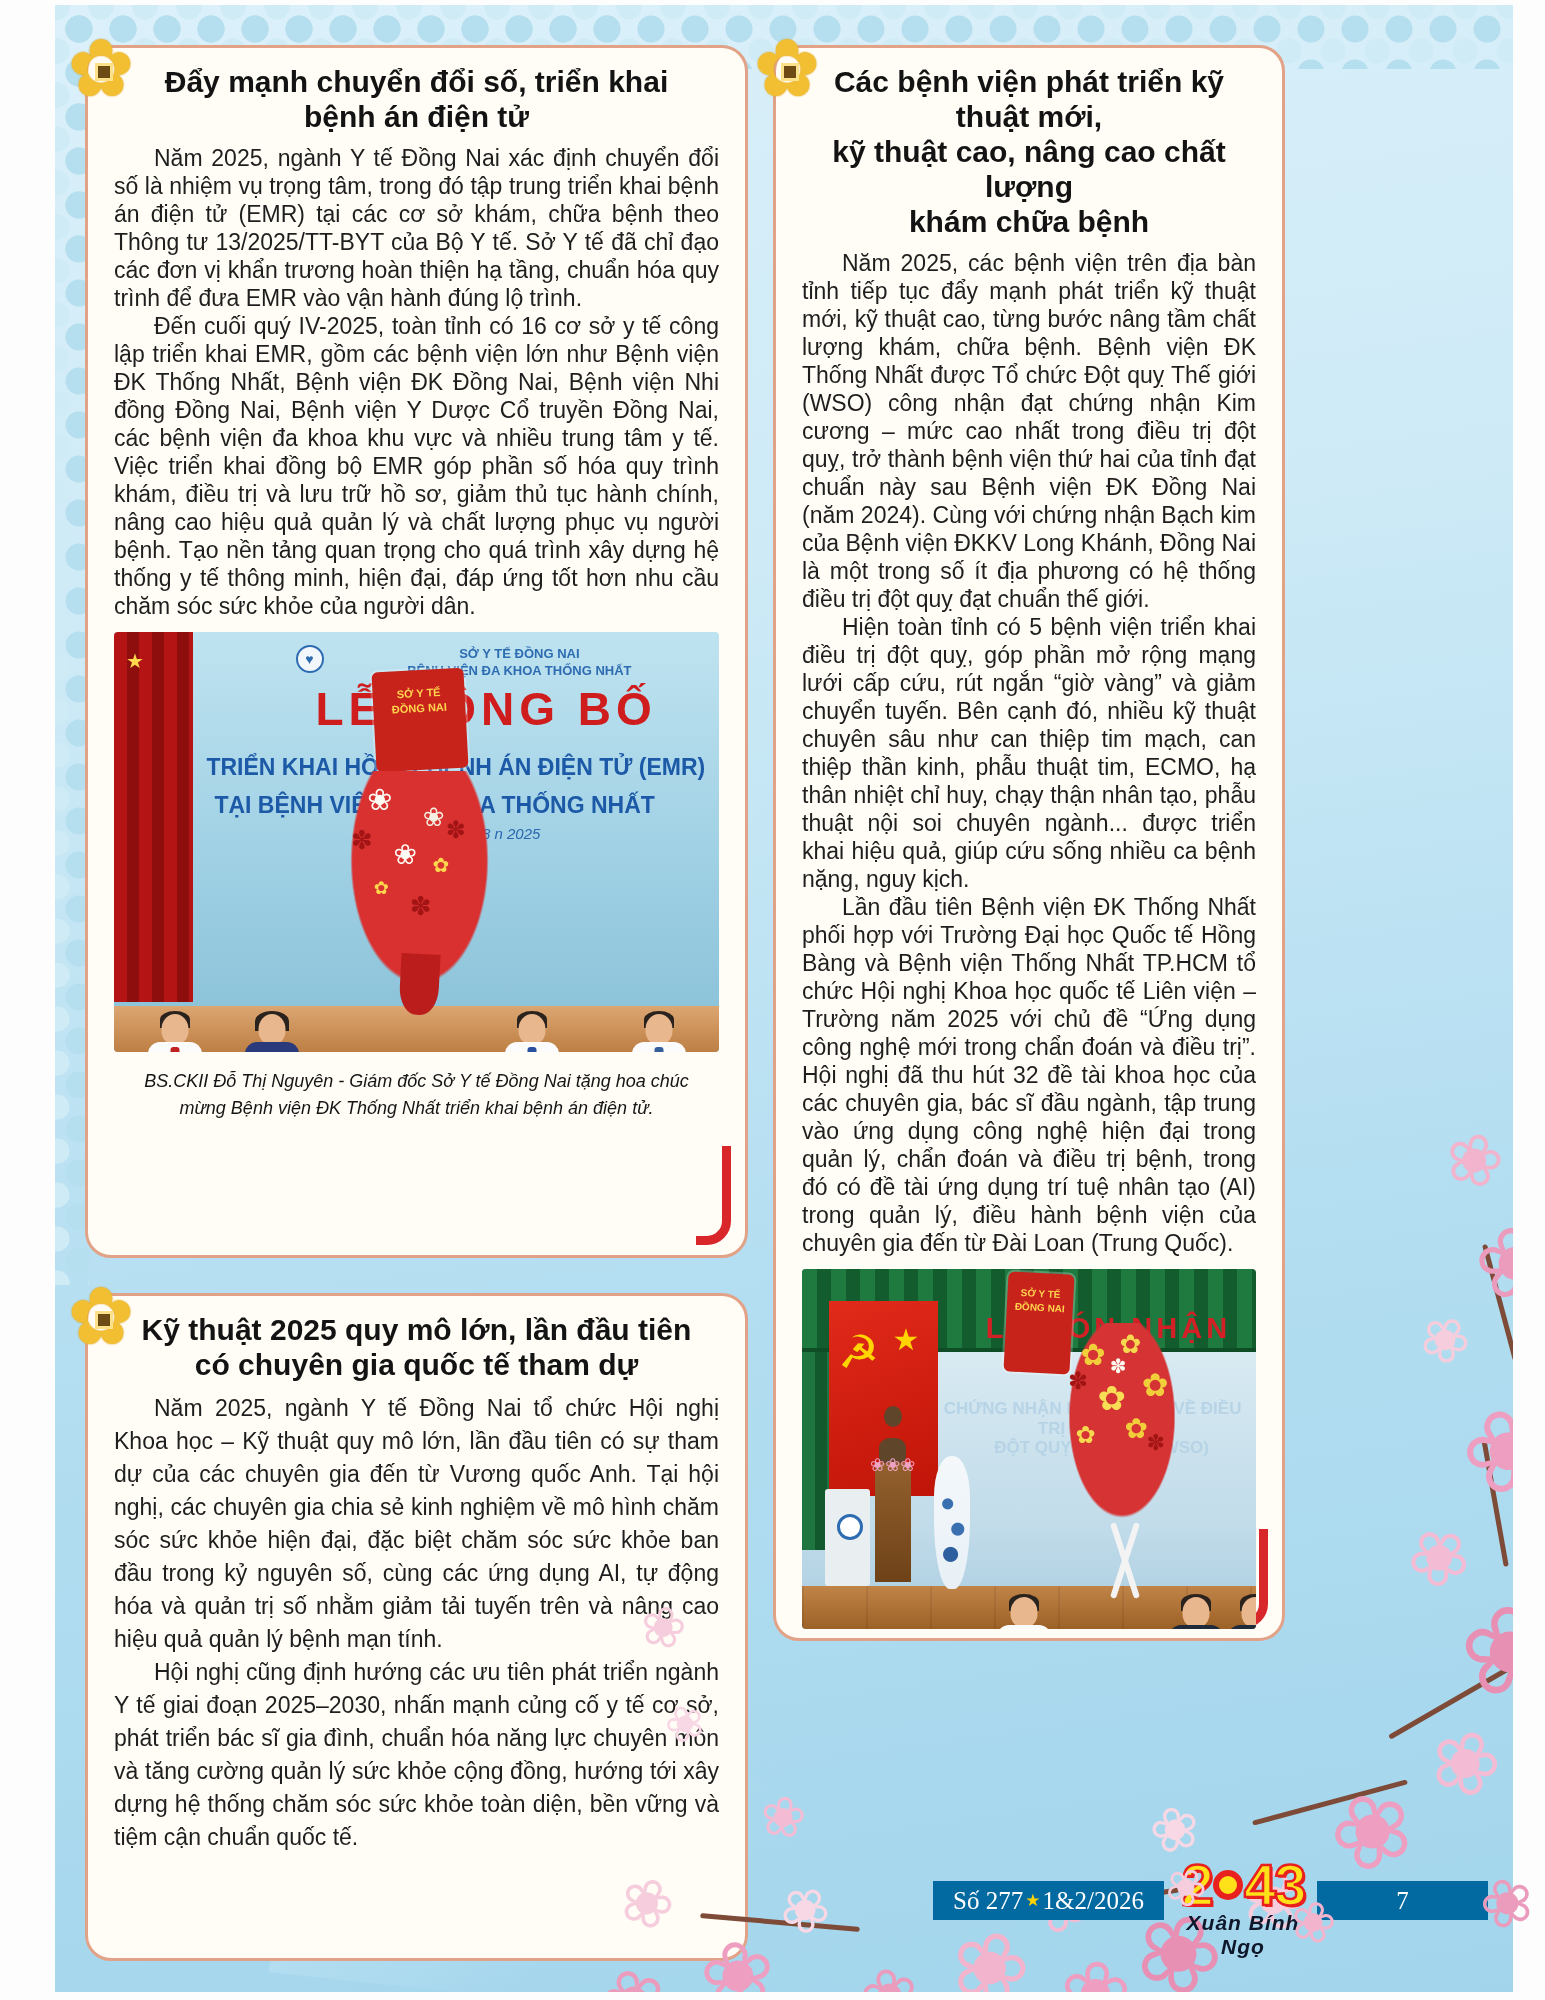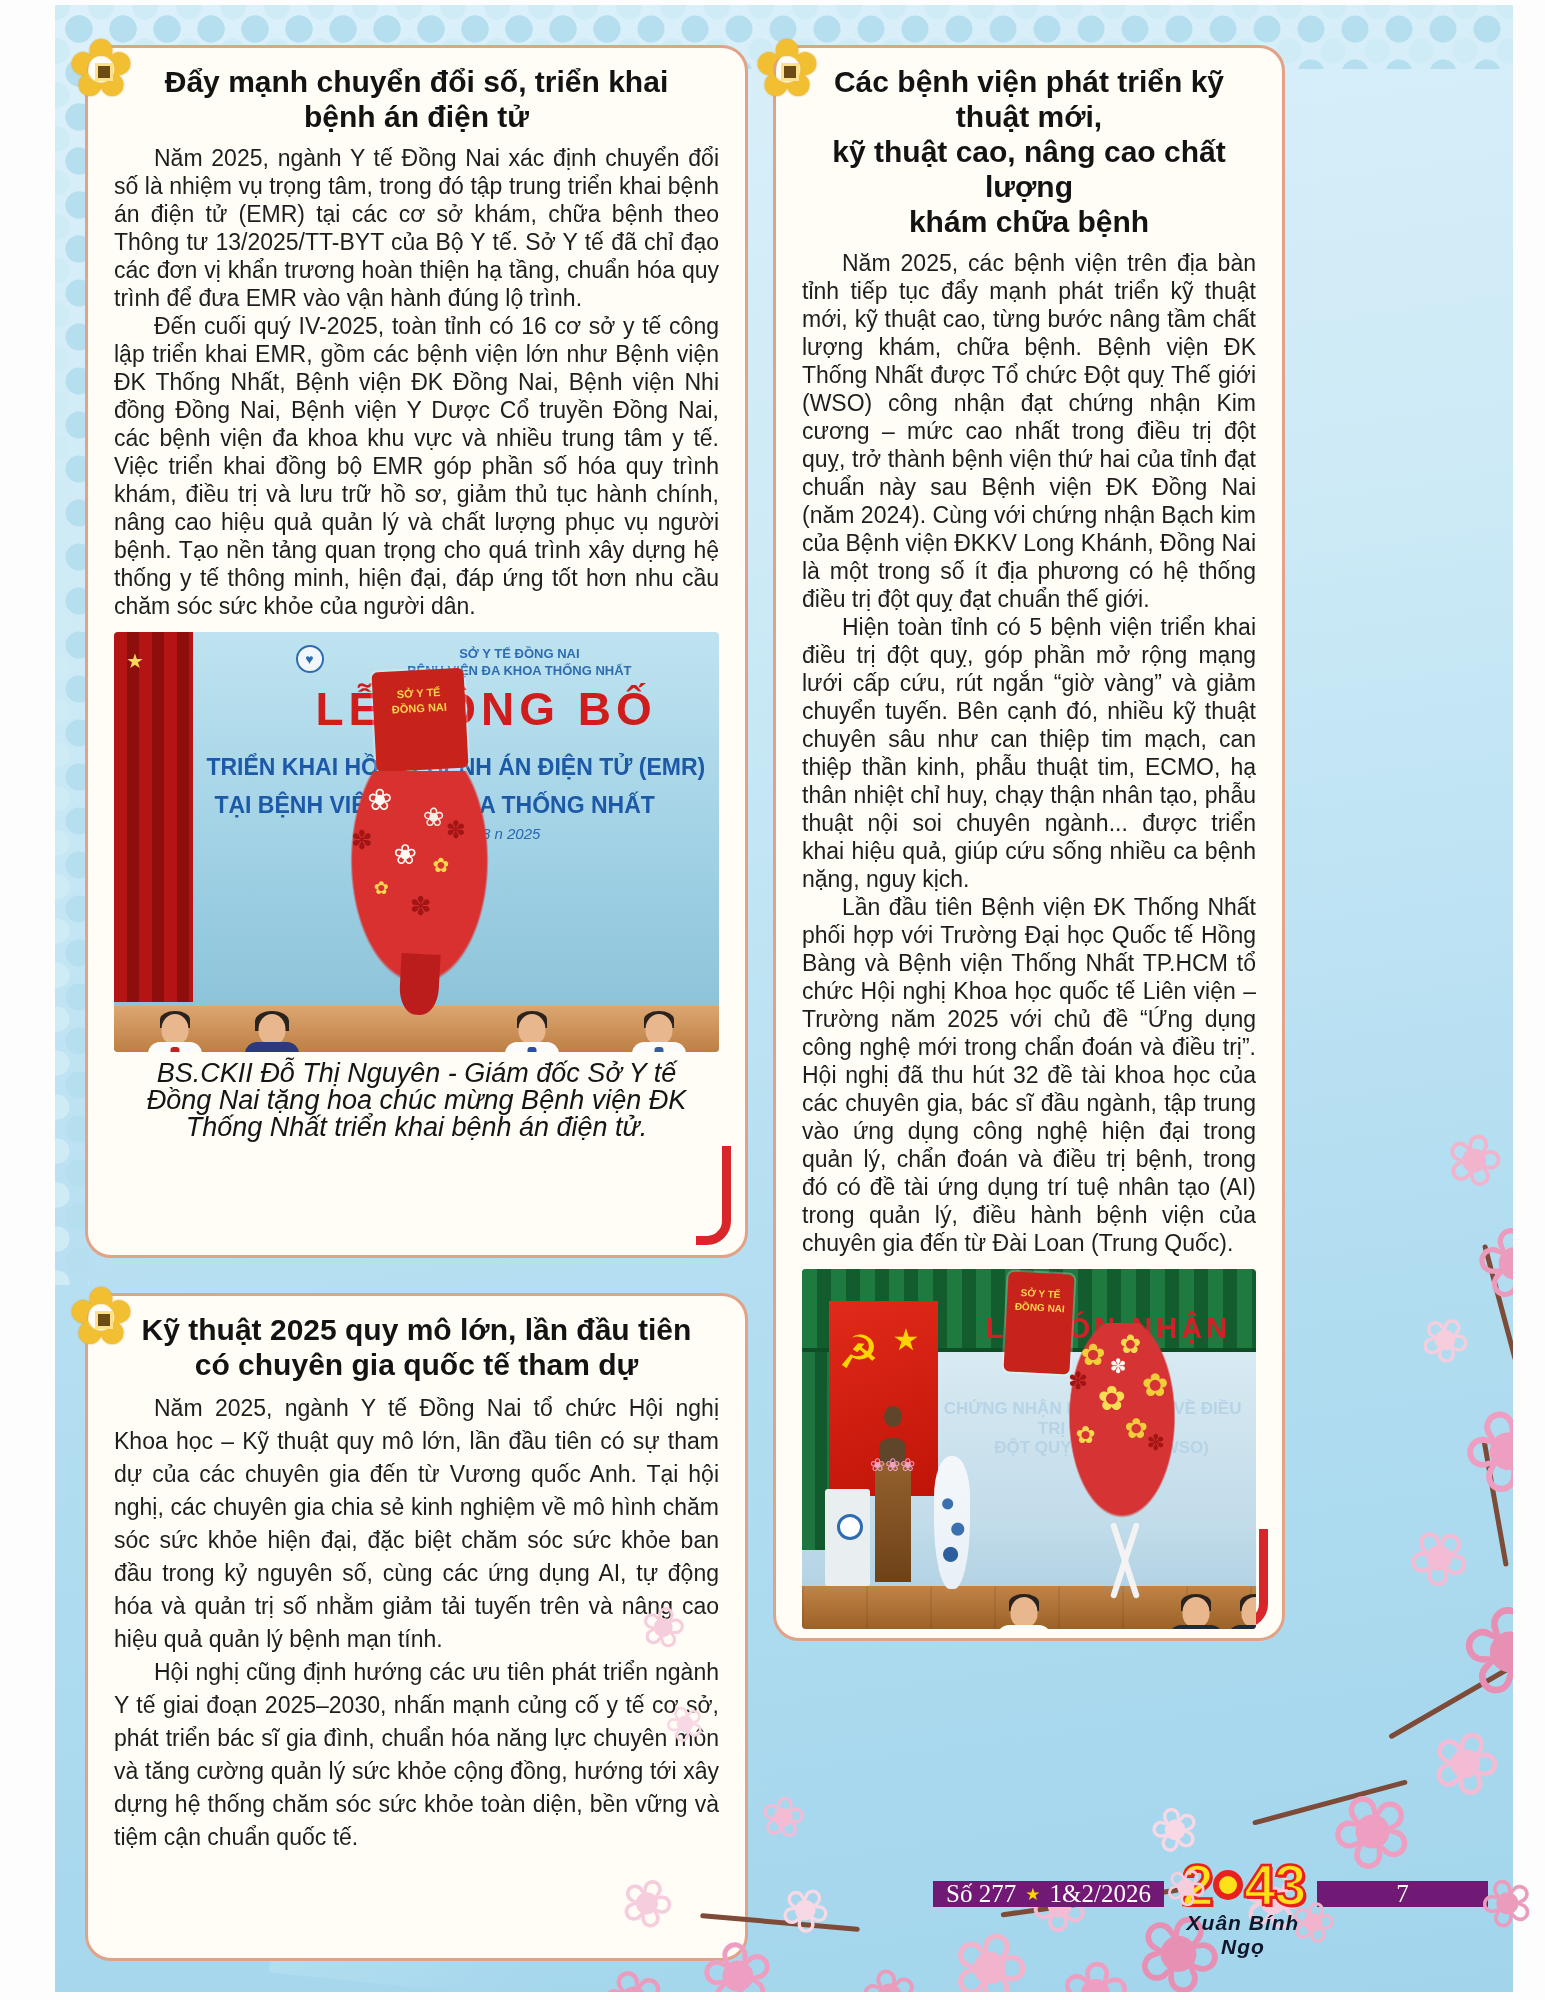--- a/index.html
+++ b/index.html
@@ -22,22 +22,22 @@
           border:3px solid #e2a287;border-radius:26px;padding:14px 26px 16px;z-index:10;}
   #box-emr{left:85px;top:45px;width:663px;height:1213px;}
   #box-conf{left:85px;top:1293px;width:663px;height:668px;}
   #box-hosp{left:773px;top:45px;width:512px;height:1596px;}
 
   .title{font-size:30px;line-height:35px;font-weight:bold;color:#131313;
          text-align:center;margin:2px 0 10px;}
   .body{font-size:23px;line-height:28px;text-align:justify;color:#1e1e1e;
         margin:0;text-indent:40px;}
   #box-conf .body{line-height:33px;}
-  .caption{font-style:italic;font-size:27px;line-height:27px;text-align:center;
-           color:#151515;margin:8px 14px 0;}
+  .caption{font-style:italic;font-size:18px;line-height:27px;text-align:center;
+           color:#151515;margin:16px 14px 0;}
   .red-bracket{position:absolute;width:26px;height:90px;right:14px;bottom:10px;
                border-right:9px solid #d8262b;border-bottom:9px solid #d8262b;
                border-bottom-right-radius:24px;}
 
   .orn{position:absolute;width:86px;height:86px;z-index:12;text-align:center;}
   .orn .orn-glyph{position:absolute;left:0;top:0;width:100%;font-size:80px;line-height:86px;
                   color:#f2bf33;text-shadow:0 0 2px #d99b16;}
   .orn .orn-core{position:absolute;left:50%;top:50%;width:12px;height:12px;margin:-6px 0 0 -6px;
                  background:#6e4a14;border:3px solid #fbe28a;}
 
@@ -127,22 +127,22 @@
       background:repeating-linear-gradient(90deg,rgba(0,0,0,.07) 0 2px,rgba(0,0,0,0) 2px 64px),
                  linear-gradient(180deg,#c08448,#9c6126);z-index:2;}
   .suit .sh{background:#202b3a;}
 
   
   .blossoms{position:absolute;inset:5px 32px 8px 55px;overflow:hidden;z-index:20;pointer-events:none;}
   .bl{position:absolute;line-height:1;display:block;}
   .br{position:absolute;height:5px;background:#7d4b38;border-radius:3px;display:block;}
 
   
-  .fbar{position:absolute;height:26px;background:#701a75;color:#ffffff;display:flex;
-        align-items:center;justify-content:center;gap:9px;z-index:30;
+  .fbar{position:absolute;height:39px;background:#0369a1;color:#ffffff;display:flex;
+        align-items:center;justify-content:center;gap:2px;z-index:30;
         font-family:"Liberation Serif",serif;font-size:25px;}
   #fbar1{left:933px;top:1881px;width:231px;}
   #fbar2{left:1317px;top:1881px;width:171px;}
   .fstar{color:#ffd400;font-size:17px;}
   .logo2026{position:absolute;left:1168px;top:1856px;z-index:32;text-align:center;width:150px;}
   .yrow{display:flex;align-items:center;justify-content:center;font-weight:bold;font-size:58px;
         line-height:1;color:#ffe11a;letter-spacing:-2px;
         -webkit-text-stroke:2.5px #e8211f;text-shadow:2px 2px 0 #e8211f;}
   .ydot{width:18px;height:18px;background:#ffe11a;border:6px solid #e8211f;border-radius:50%;margin:0 1px;}
   .ylabel{font-size:21px;font-weight:bold;font-style:italic;color:#0f172a;margin-top:-3px;

